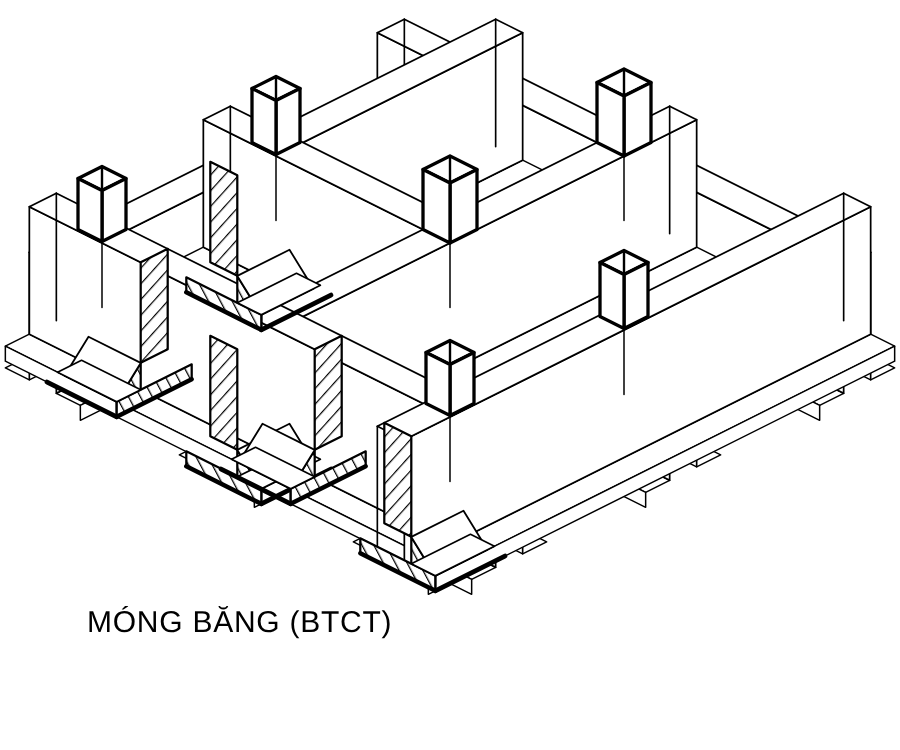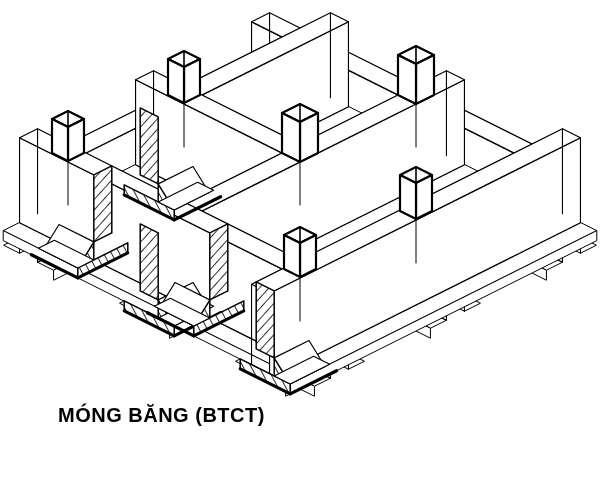--- a/index.html
+++ b/index.html
@@ -10,21 +10,21 @@
     background:#ffffff;
     overflow:hidden;
     font-family:"Liberation Sans", sans-serif;
   }
   #drawing{position:absolute;left:0;top:0;width:600px;height:500px;}
   .caption{
     position:absolute;
     left:58px; top:404px;
     font-family:"Liberation Sans", sans-serif;
     font-size:20px;
-    font-weight:bold;
+    font-weight:normal;
     letter-spacing:0.5px;
     color:#000000;
     white-space:nowrap;
   }
 </style>
 </head>
 <body>
 
 <div id="stage">
 

